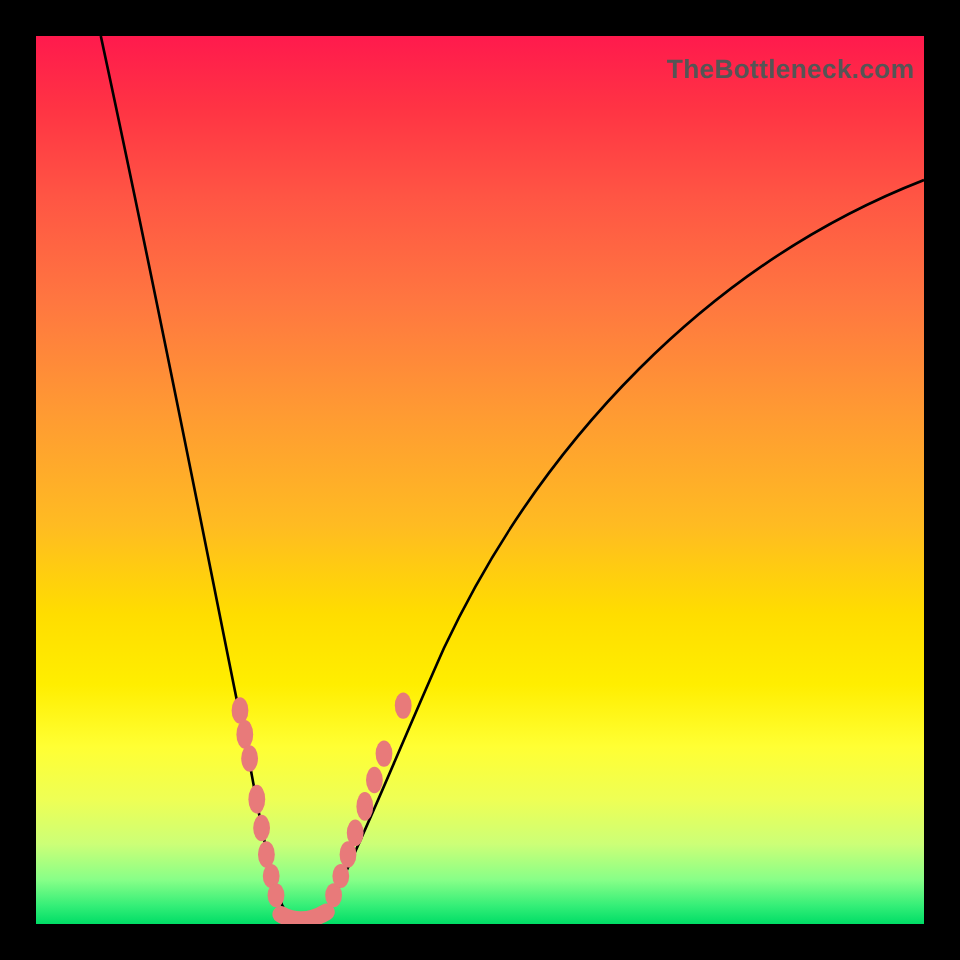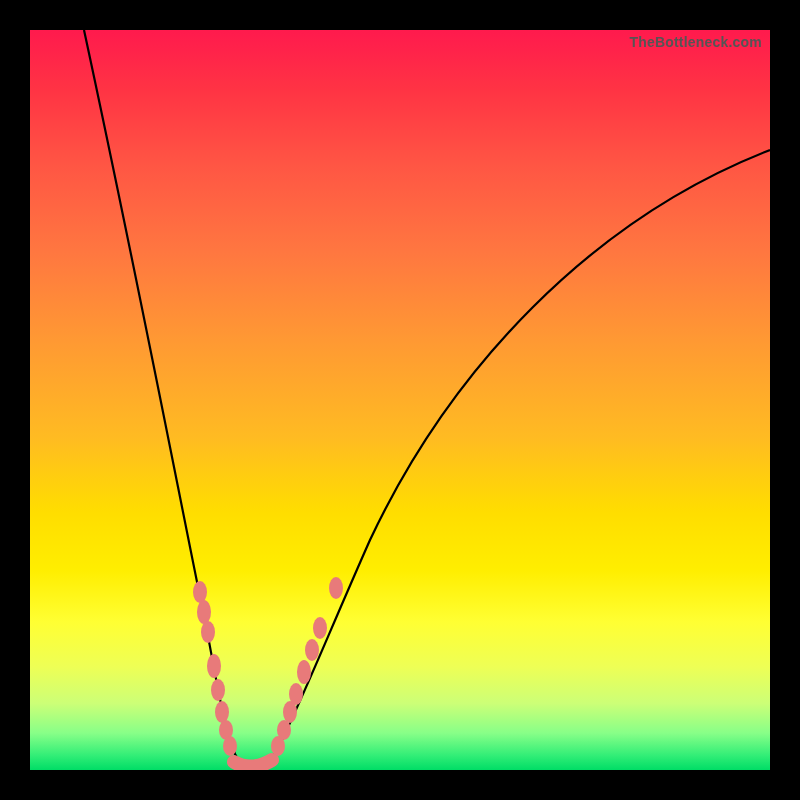--- a/index.html
+++ b/index.html
@@ -27,24 +27,24 @@
       #ffee00 73%,
       #ffff33 80%,
       #eeff55 86%,
       #ccff77 91%,
       #88ff88 95%,
       #33ee77 98%,
       #00dd66 100%);
   }
   .watermark {
     position: absolute;
-    top: 4px;
+    top: 15px;
     right: 8px;
     font-family: Arial, Helvetica, sans-serif;
-    font-size: 14px;
+    font-size: 22px;
     font-weight: 600;
     color: #555;
     letter-spacing: 0.2px;
   }
   svg.curve {
     position: absolute;
     left: 0; top: 0;
     width: 100%;
     height: 100%;
   }

